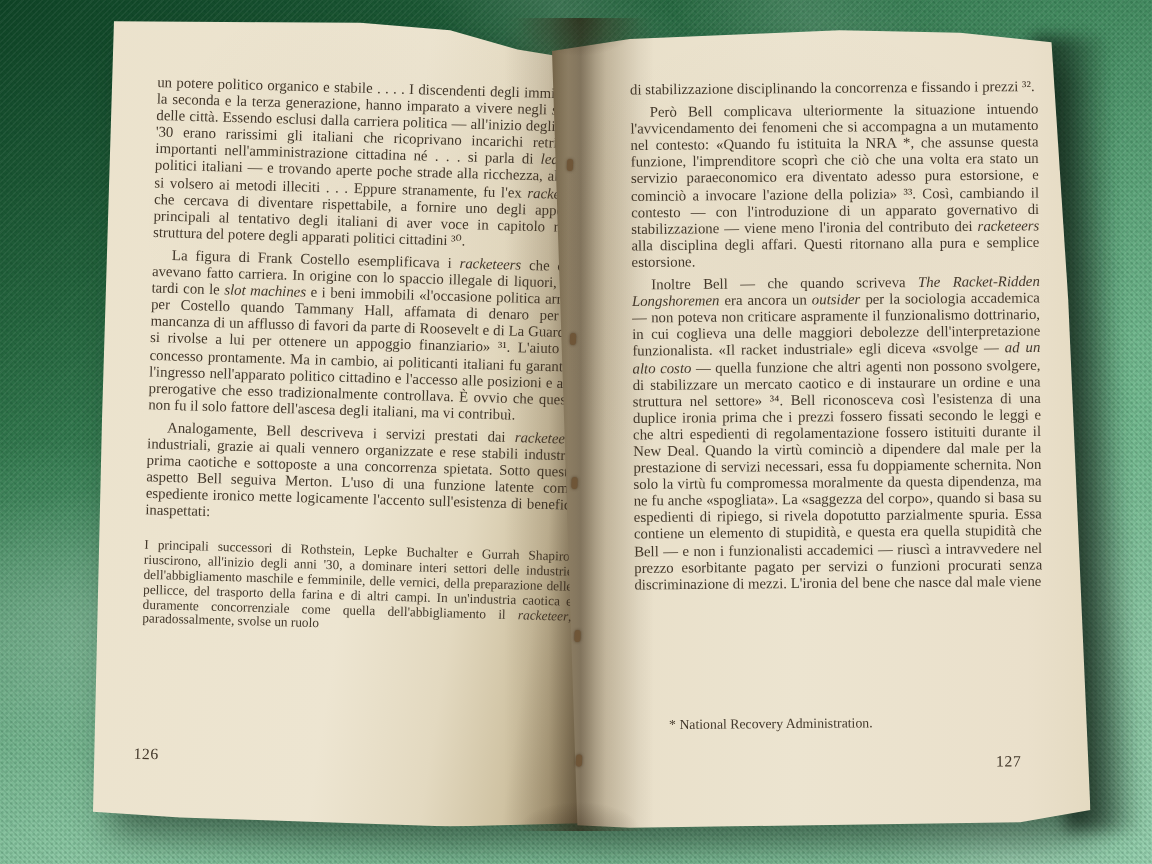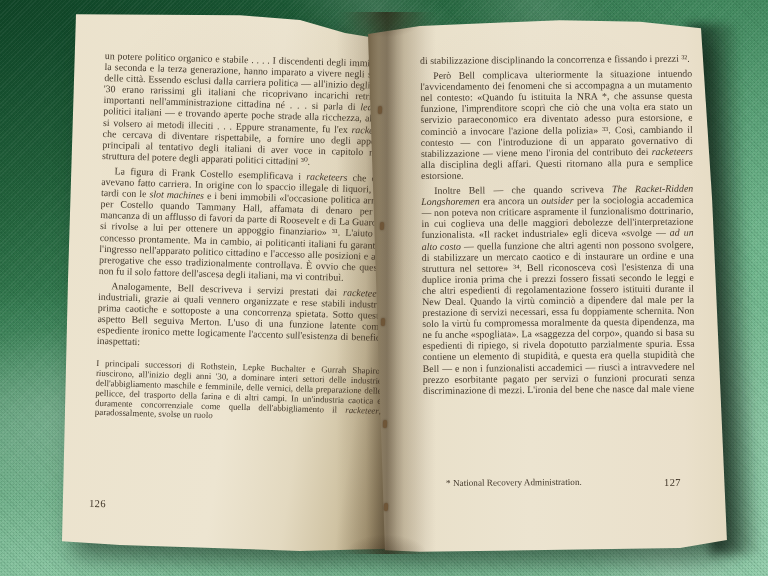--- a/index.html
+++ b/index.html
@@ -40,21 +40,21 @@
     clip-path:polygon(0% 3%, 14.4% 1.5%, 53.3% 0.4%, 75.6% 0.7%, 92.5% 1.9%, 95.6% 34%, 99.7% 97.4%, 86.7% 98.9%, 14.4% 99.6%, 4.7% 99.3%);}
   .text-block{position:absolute;text-align:justify;hyphens:auto;-webkit-hyphens:auto;overflow:hidden;}
   .left-text{left:50px;top:38px;width:286px;height:448px;font-size:9.9px;line-height:11.1px;transform:rotate(1.6deg);transform-origin:0 0;}
   .right-text{left:52px;top:37px;width:272px;height:428px;font-size:9.9px;line-height:11.1px;transform:rotate(-0.5deg);transform-origin:0 0;}
   .para{margin:0 0 4px 0;}
   .ind{text-indent:13px;}
   .quote{margin:13px 0 0 0;font-size:8.9px;line-height:9.8px;}
   .footnote{position:absolute;left:78px;top:459px;width:240px;font-size:9.2px;transform:rotate(-0.5deg);}
   .pagenum{position:absolute;font-size:10.5px;letter-spacing:.4px;}
   .pn-left{left:34px;top:486px;transform:rotate(1.6deg);}
-  .pn-right{left:296px;top:459px;transform:rotate(-0.5deg);}
+  .pn-right{left:296px;top:485px;transform:rotate(-0.5deg);}
   .gutter-shade{position:absolute;left:336px;top:12px;width:100px;height:542px;pointer-events:none;
     background:
       radial-gradient(55% 34px at 50% 0%, rgba(40,25,10,.38), transparent 75%),
       radial-gradient(55% 26px at 50% 100%, rgba(40,25,10,.3), transparent 75%),
       linear-gradient(to right, rgba(70,50,28,0) 0%, rgba(70,50,28,.16) 30%, rgba(45,30,15,.46) 51%, rgba(70,50,28,.2) 68%, rgba(70,50,28,0) 100%);}
   .stitch{position:absolute;width:3.5px;height:8px;background:#6f5638;border-radius:2px;
     box-shadow:0 0 2px rgba(60,40,20,.65);transform:rotate(2deg);}
   .s1{left:378px;top:106px;} .s2{left:380px;top:222px;} .s3{left:381px;top:318px;}
   .s4{left:383px;top:420px;} .s5{left:384px;top:503px;}
   i{font-style:italic;}

